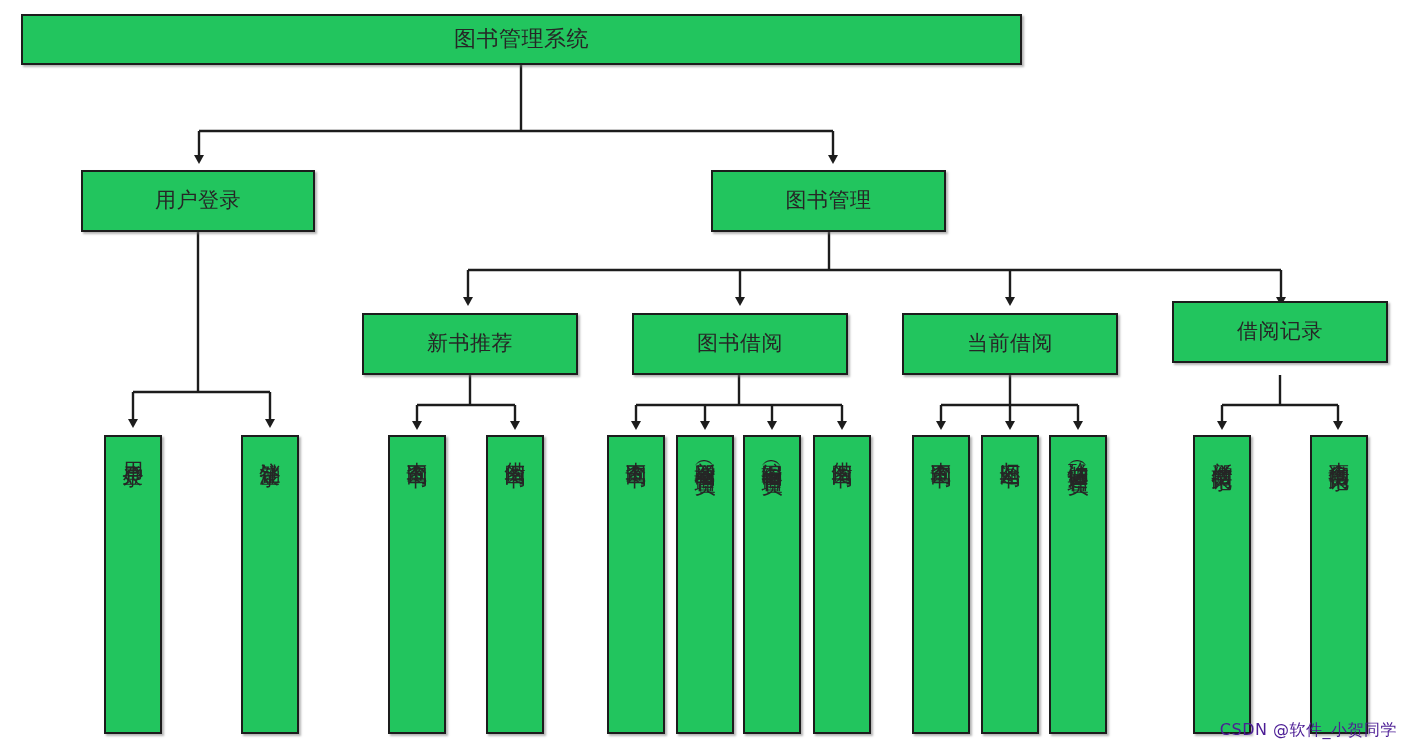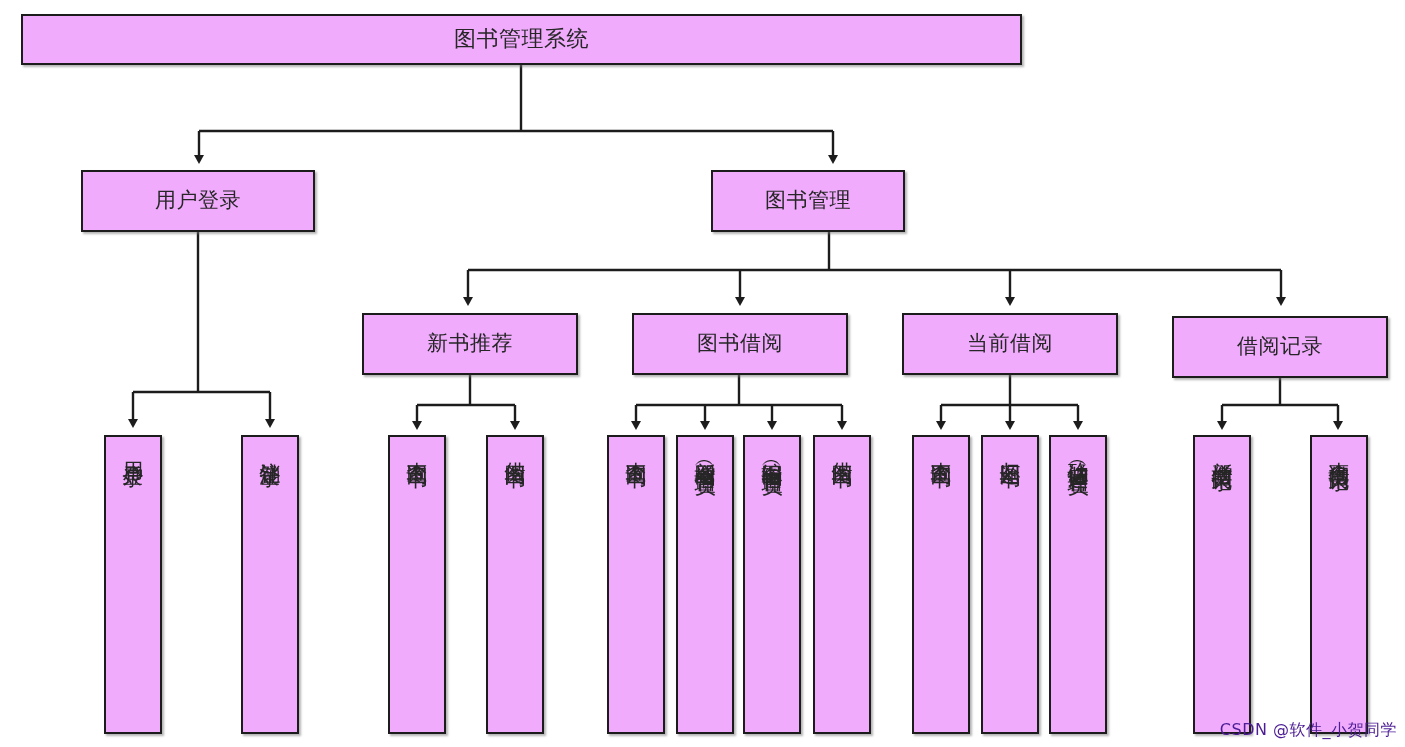--- a/index.html
+++ b/index.html
@@ -17,21 +17,21 @@
   }
   svg#wires{
     position:absolute;
     left:0; top:0;
     width:1405px; height:747px;
     pointer-events:none;
   }
   .node{
     position:absolute;
     box-sizing:border-box;
-    background:#f0abfc;
+    background:#22c55e;
     border:2.2px solid #1c1c1c;
     box-shadow:2px 2px 2px rgba(120,120,120,0.55);
     display:flex;
     align-items:center;
     justify-content:center;
     z-index:3;
   }
   .node .lbl{
     display:block;
     line-height:1.22;
@@ -125,34 +125,34 @@
     </g>
   </svg>
 
   <div class="node h root" style="left:21px; top:14px; width:1001px; height:51px;">
     <span class="lbl">图书管理系统</span>
   </div>
 
   <div class="node h" style="left:81px; top:170px; width:234px; height:62px;">
     <span class="lbl">用户登录</span>
   </div>
-  <div class="node h" style="left:711px; top:170px; width:194px; height:62px;">
+  <div class="node h" style="left:711px; top:170px; width:235px; height:62px;">
     <span class="lbl">图书管理</span>
   </div>
 
   <div class="node h" style="left:362px; top:313px; width:216px; height:62px;">
     <span class="lbl">新书推荐</span>
   </div>
   <div class="node h" style="left:902px; top:313px; width:216px; height:62px;">
     <span class="lbl">当前借阅</span>
   </div>
   <div class="node h" style="left:632px; top:313px; width:216px; height:62px;">
     <span class="lbl">图书借阅</span>
   </div>
-  <div class="node h" style="left:1172px; top:316px; width:216px; height:62px;">
+  <div class="node h" style="left:1172px; top:301px; width:216px; height:62px;">
     <span class="lbl">借阅记录</span>
   </div>
 
   <div class="node v" style="left:104px; top:435px; width:58px; height:299px;">
     <span class="lbl">用户登录</span>
   </div>
   <div class="node v" style="left:241px; top:435px; width:58px; height:299px;">
     <span class="lbl">注销登录</span>
   </div>
 

